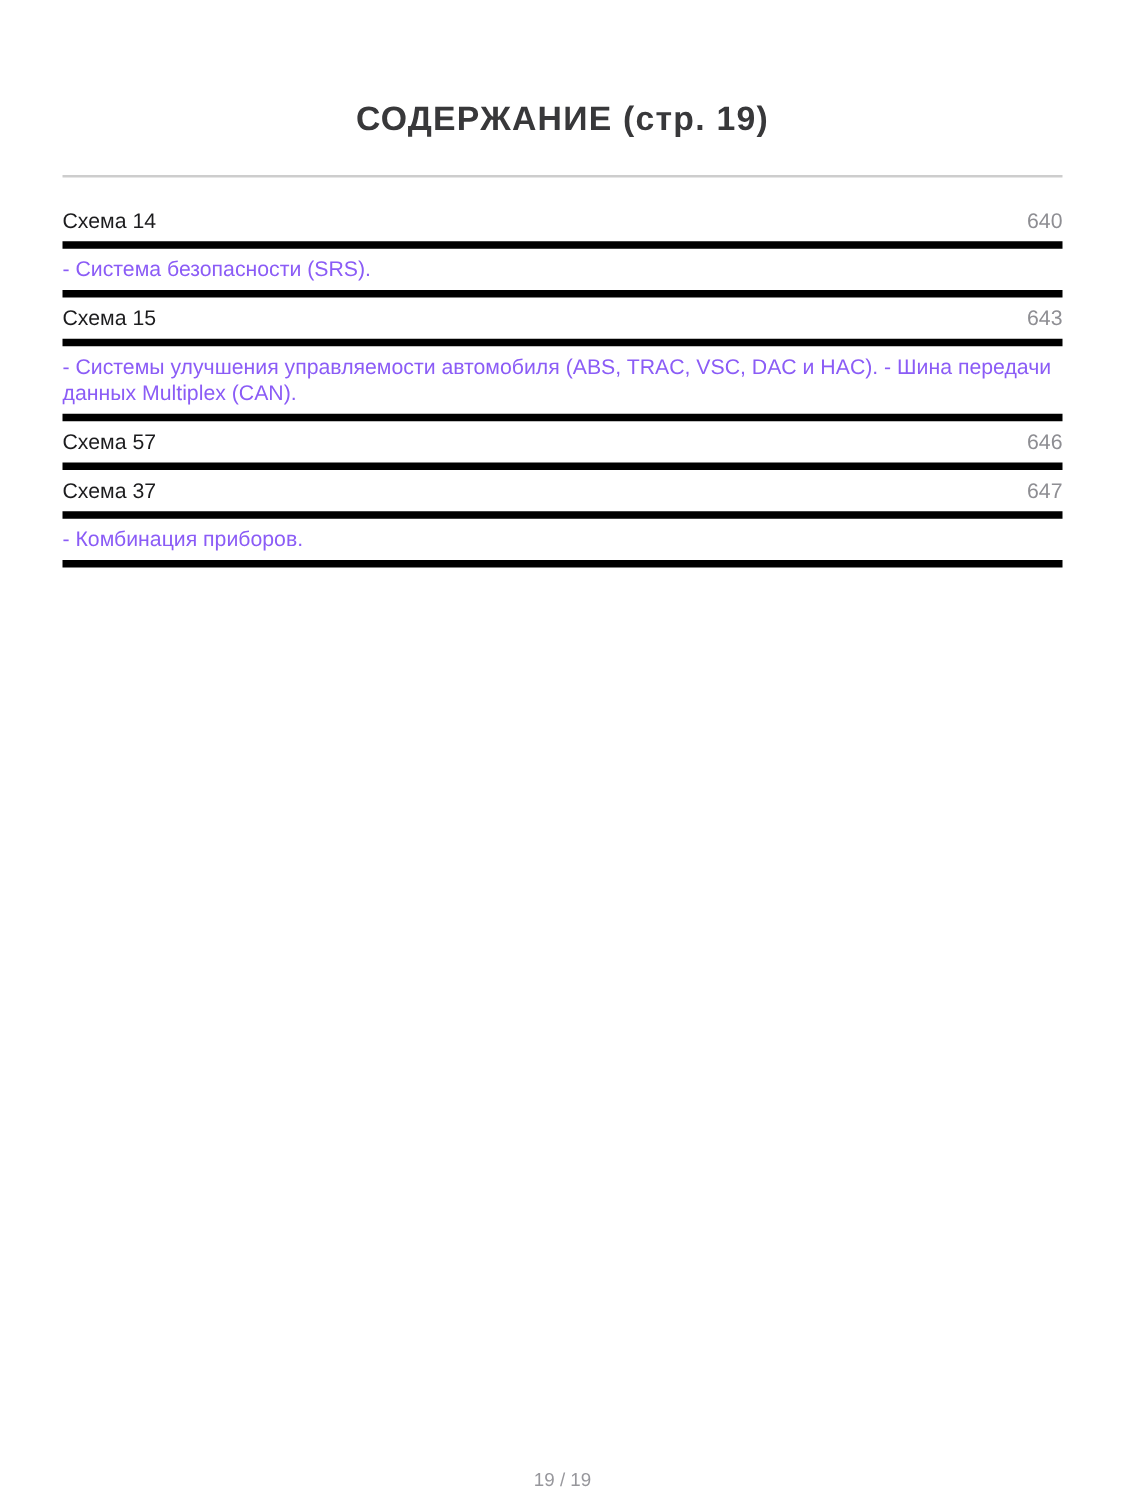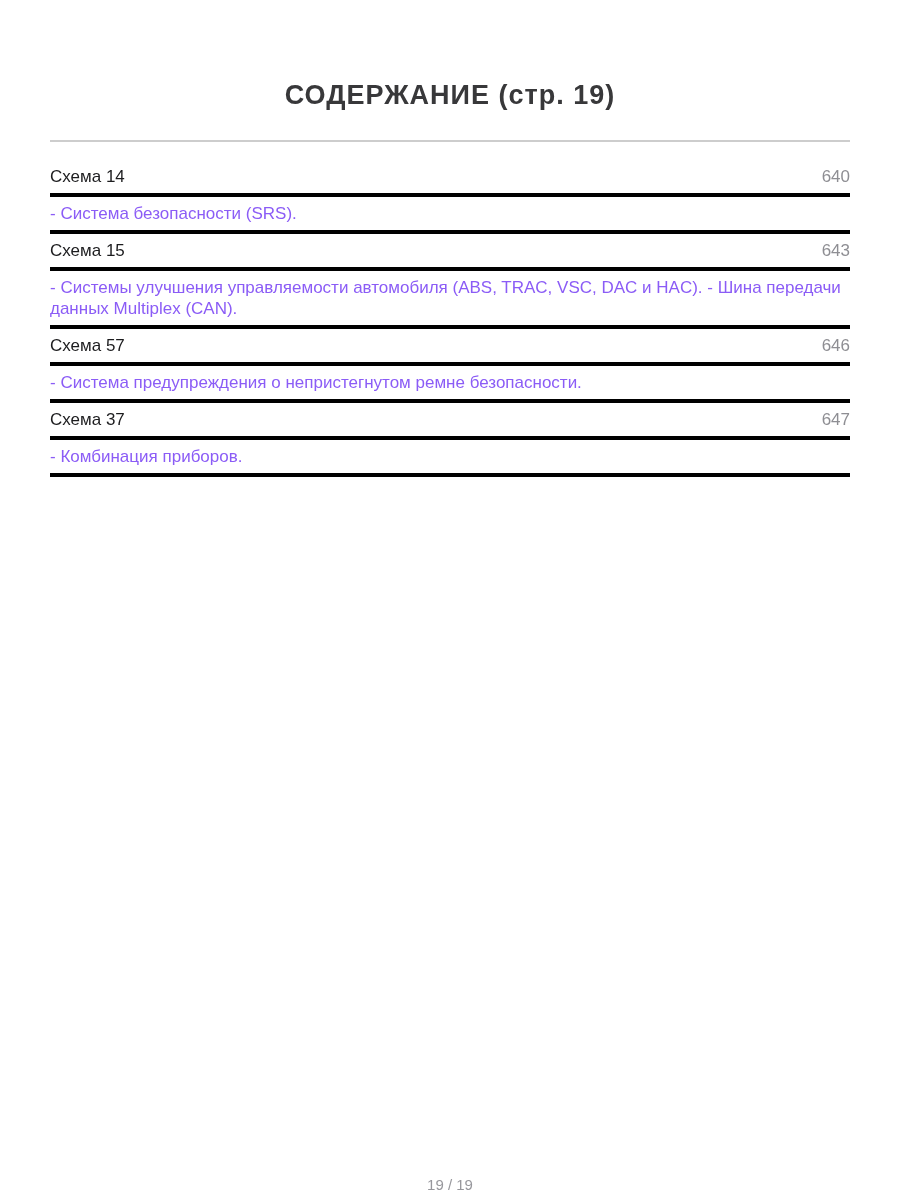--- a/index.html
+++ b/index.html
@@ -32,21 +32,21 @@
     margin: 31px 50px 0 50px;
   }
   .toc {
     margin: 18px 50px 0 50px;
   }
   .toc-row {
     display: flex;
     justify-content: space-between;
     align-items: flex-start;
     padding: 6px 0;
-    border-bottom: 4px solid #000000;
+    border-bottom: 6px solid #000000;
     font-size: 17px;
     line-height: 21px;
   }
   .entry-label {
     color: #1c1c1e;
   }
   .entry-page {
     color: #8e8e93;
     margin-left: 16px;
     white-space: nowrap;
@@ -89,23 +89,20 @@
       <span class="entry-page">643</span>
     </div>
     <div class="toc-row">
       <span class="desc-text">- Системы улучшения управляемости автомобиля (ABS, TRAC, VSC, DAC и HAC). - Шина передачи данных Multiplex (CAN).</span>
     </div>
 
     <div class="toc-row">
       <span class="entry-label">Схема 57</span>
       <span class="entry-page">646</span>
     </div>
-    <div class="toc-row">
-      <span class="desc-text">- Система предупреждения о непристегнутом ремне безопасности.</span>
-    </div>
 
     <div class="toc-row">
       <span class="entry-label">Схема 37</span>
       <span class="entry-page">647</span>
     </div>
     <div class="toc-row">
       <span class="desc-text">- Комбинация приборов.</span>
     </div>
 
   </div>

